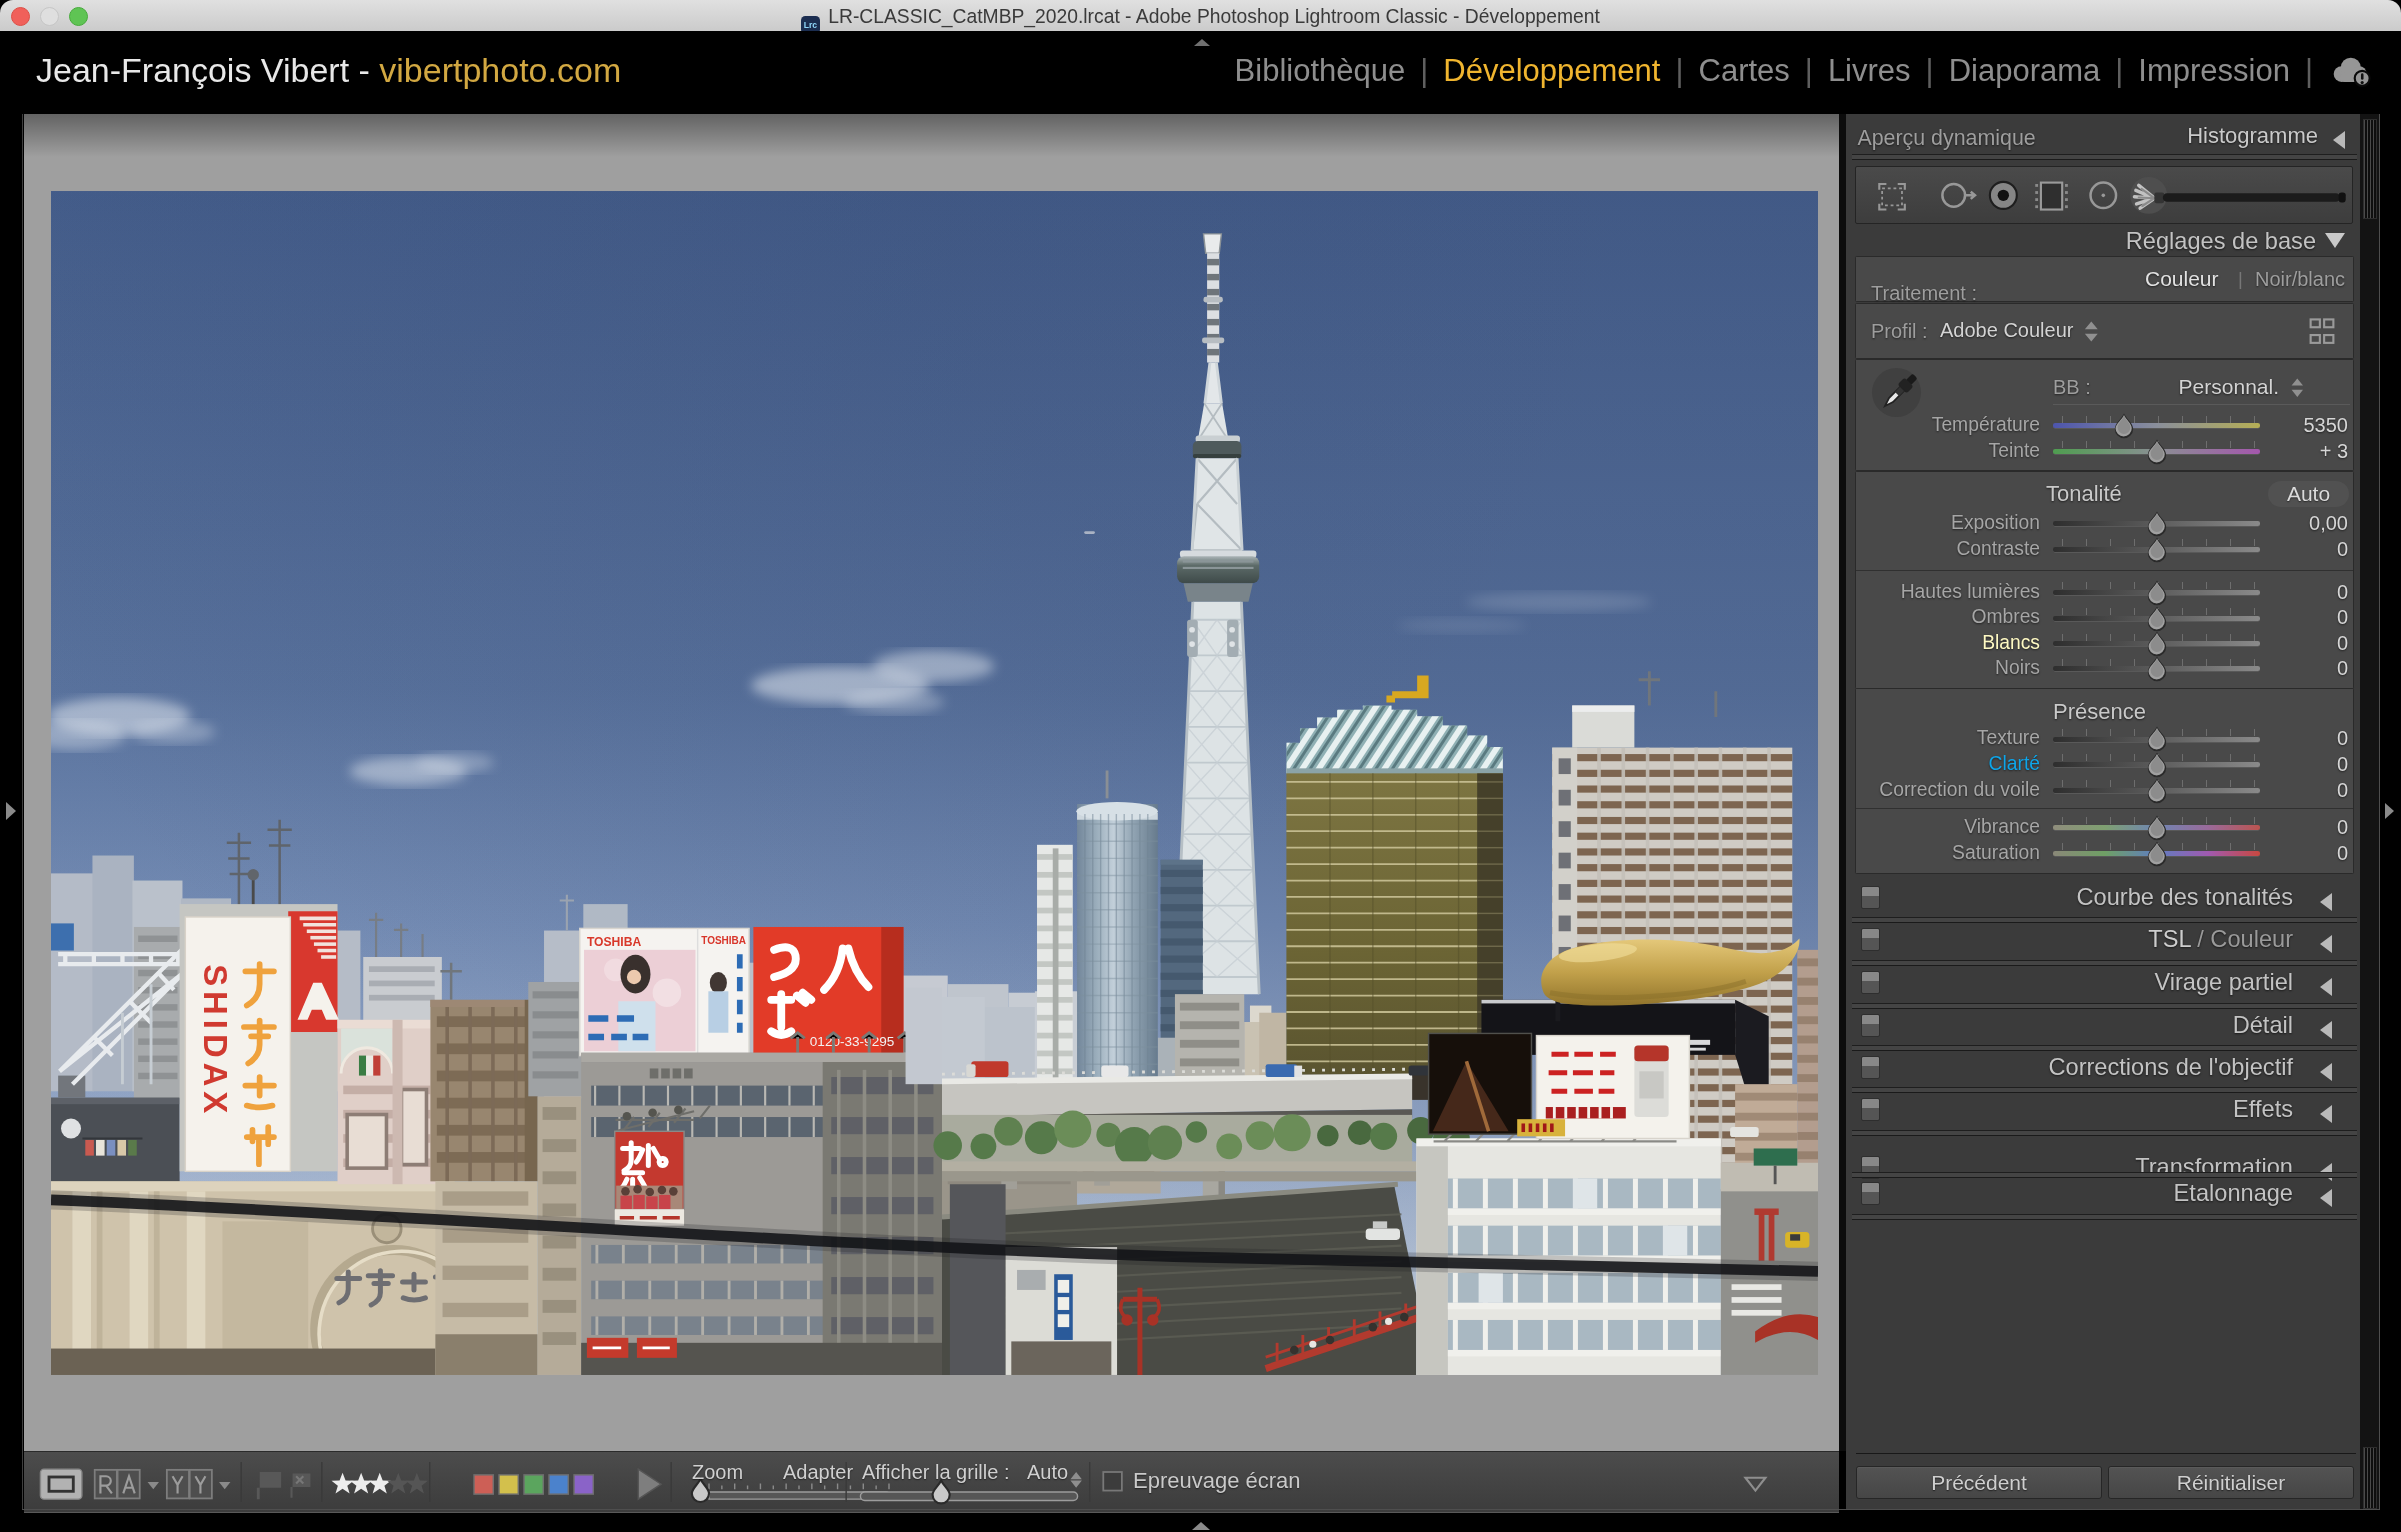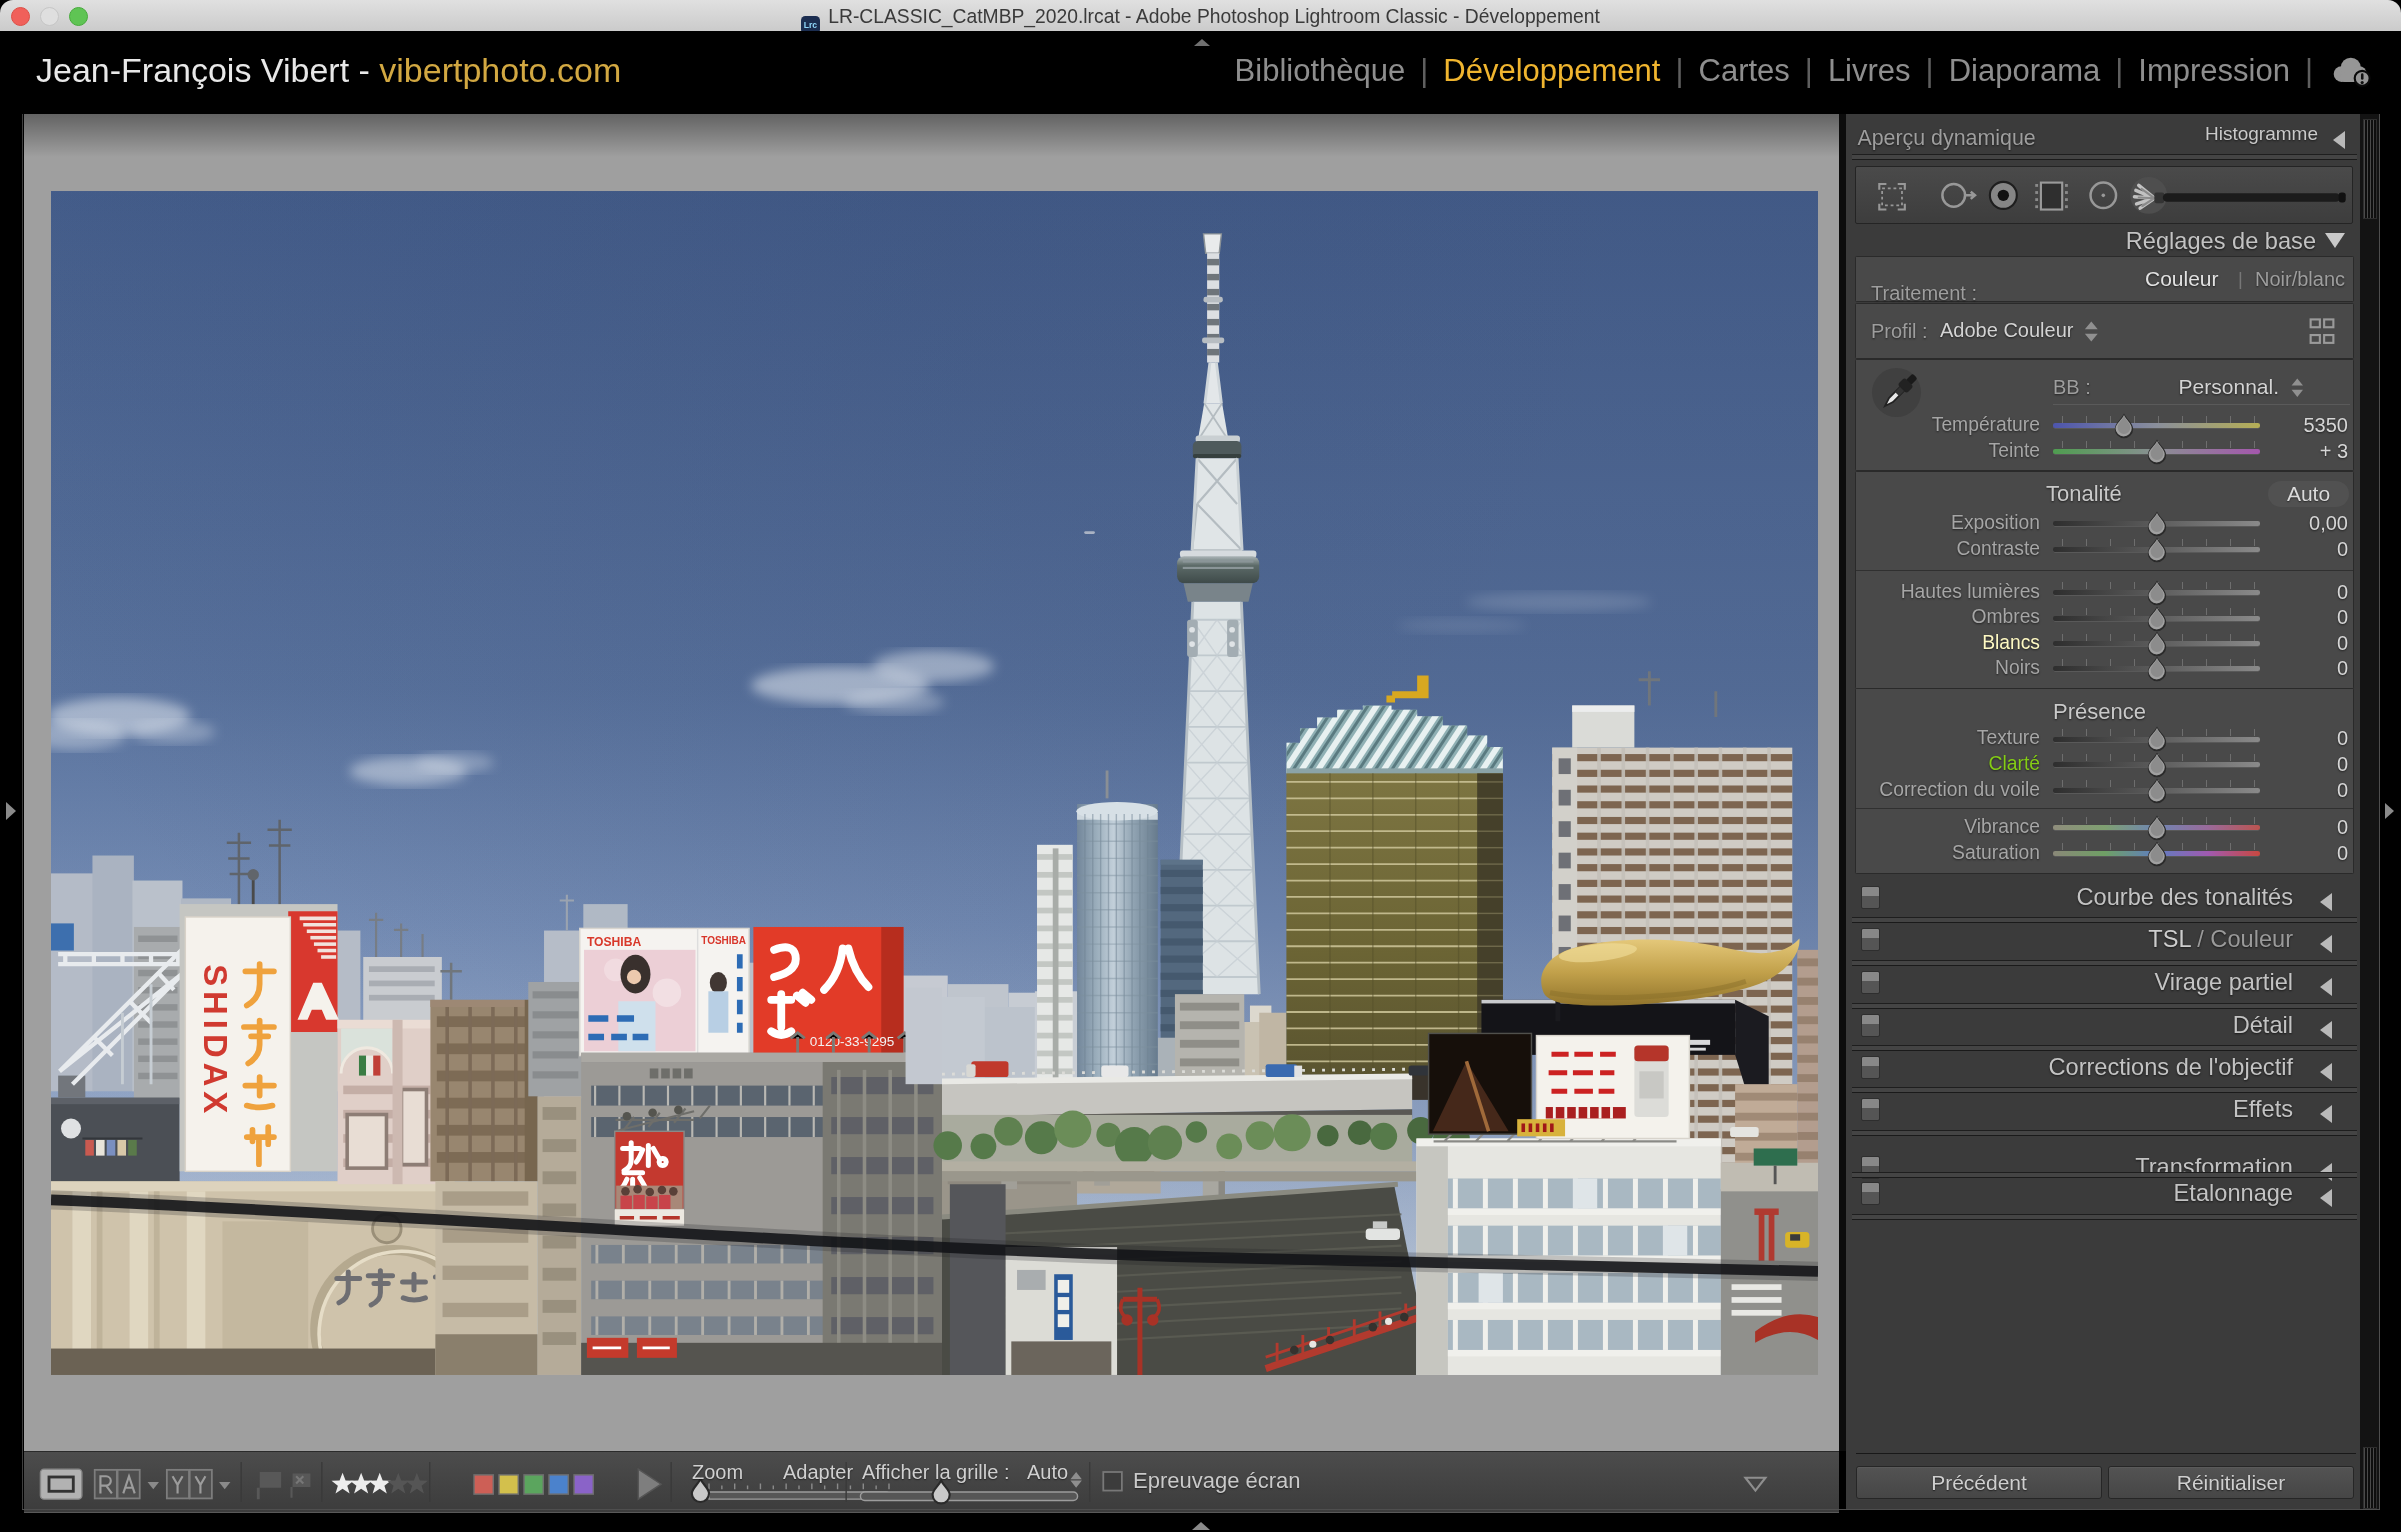--- a/index.html
+++ b/index.html
@@ -1107,21 +1107,21 @@
   <div class="abs tb-txt" style="left:838px;top:9.3px;font-size:20px;color:#d0d0d0;text-shadow:0 1.4px 1.4px rgba(0,0,0,.5);">Afficher la grille :</div>
   <div class="abs tb-txt" style="left:1003px;top:9.3px;font-size:20px;color:#d0d0d0;text-shadow:0 1.4px 1.4px rgba(0,0,0,.5);">Auto</div>
   <div class="abs tb-txt" style="left:1109px;top:15.7px;font-size:22px;color:#cacaca;text-shadow:0 1.4px 1.4px rgba(0,0,0,.5);">Epreuvage écran</div>
 </div>
 
 <div id="panelsep" class="abs"></div>
 <div id="panel" class="abs">
   <div id="panelgutter"></div>
 
   <div class="abs ptxt" style="left:11.4px;top:12px;font-size:21.4px;">Aperçu dynamique</div>
-  <div class="abs" style="right:61px;top:8.6px;font-size:19px;color:#cacaca;text-shadow:0 1.4px 2.1px rgba(0,0,0,.6);">Histogramme</div>
+  <div class="abs" style="right:61px;top:8.6px;font-size:22px;color:#cacaca;text-shadow:0 1.4px 2.1px rgba(0,0,0,.6);">Histogramme</div>
   <div class="abs" style="right:34px;top:17px;width:0;height:0;border-top:9.3px solid transparent;border-bottom:9.3px solid transparent;border-right:12px solid #b9b9b9;"></div>
   <div class="groove" style="top:40px;"></div>
 
   <div class="abs" style="left:9.3px;top:52px;width:496px;height:56px;background:linear-gradient(#4a4a4a,#3d3d3d);border:0.7px solid #242424;border-radius:2.1px;">
     <svg width="496" height="56" viewBox="0 0 694 79">
 
       <g stroke="#989898" fill="none" stroke-width="3">
         <path d="M30 32 v-8 h10 M56 24 h10 v8 M66 52 v8 h-10 M40 60 h-10 v-8"></path>
         <rect x="34" y="30" width="28" height="24" stroke-dasharray="4 4" stroke-width="2.5"></rect>
       </g>
@@ -1277,21 +1277,21 @@
     </svg>
   <div class="abs" style="right:339px;top:613px;font-size:19.3px;color:#a6a6a6;text-shadow:0 1.4px 2.1px rgba(0,0,0,.55);white-space:nowrap;">Texture</div>
   <div class="abs" style="right:31px;top:613px;font-size:20px;color:#d6d6d6;text-shadow:0 1.4px 2.1px rgba(0,0,0,.55);">0</div>
   <div class="abs" style="left:216px;top:640px;width:193px;height:7.1px;background:repeating-linear-gradient(90deg,#6e6e6e 0 1.4px,transparent 1.4px 24px);"></div>
   <div class="abs" style="left:207px;top:648px;width:207px;height:5px;border-radius:2.1px;background:linear-gradient(90deg,#2e2e2e,#8a8a8a);box-shadow:0 0.7px 0 rgba(255,255,255,0.12);"></div>
   <svg class="abs" style="left:299px;top:636px;" width="24" height="29" viewBox="0 0 34 40">
       <path d="M17 3 C21 11 30 17 30 25 a13 13 0 1 1 -26 0 C4 17 13 11 17 3 Z" fill="#2a2a2a"></path>
       <path d="M17 5 C20 12 28 17 28 24 a11.5 11.5 0 0 1 -23 0 C5.5 17 14 12 17 5 Z" fill="#a0a0a0"></path>
       <path d="M17 7 C20 13 26 17 26 23 a9 9 0 0 1 -18 0 C8 17 14 13 17 7 Z" fill="#8c8c8c"></path>
     </svg>
-  <div class="abs" style="right:339px;top:639px;font-size:19.3px;color:#84cc16;text-shadow:0 1.4px 2.1px rgba(0,0,0,.55);white-space:nowrap;">Clarté</div>
+  <div class="abs" style="right:339px;top:639px;font-size:19.3px;color:#0ea5e9;text-shadow:0 1.4px 2.1px rgba(0,0,0,.55);white-space:nowrap;">Clarté</div>
   <div class="abs" style="right:31px;top:639px;font-size:20px;color:#d6d6d6;text-shadow:0 1.4px 2.1px rgba(0,0,0,.55);">0</div>
   <div class="abs" style="left:216px;top:666px;width:193px;height:7.1px;background:repeating-linear-gradient(90deg,#6e6e6e 0 1.4px,transparent 1.4px 24px);"></div>
   <div class="abs" style="left:207px;top:674px;width:207px;height:5px;border-radius:2.1px;background:linear-gradient(90deg,#2e2e2e,#8a8a8a);box-shadow:0 0.7px 0 rgba(255,255,255,0.12);"></div>
   <svg class="abs" style="left:299px;top:662px;" width="24" height="29" viewBox="0 0 34 40">
       <path d="M17 3 C21 11 30 17 30 25 a13 13 0 1 1 -26 0 C4 17 13 11 17 3 Z" fill="#2a2a2a"></path>
       <path d="M17 5 C20 12 28 17 28 24 a11.5 11.5 0 0 1 -23 0 C5.5 17 14 12 17 5 Z" fill="#a0a0a0"></path>
       <path d="M17 7 C20 13 26 17 26 23 a9 9 0 0 1 -18 0 C8 17 14 13 17 7 Z" fill="#8c8c8c"></path>
     </svg>
   <div class="abs" style="right:339px;top:665px;font-size:19.3px;color:#a6a6a6;text-shadow:0 1.4px 2.1px rgba(0,0,0,.55);white-space:nowrap;">Correction du voile</div>
   <div class="abs" style="right:31px;top:665px;font-size:20px;color:#d6d6d6;text-shadow:0 1.4px 2.1px rgba(0,0,0,.55);">0</div>

